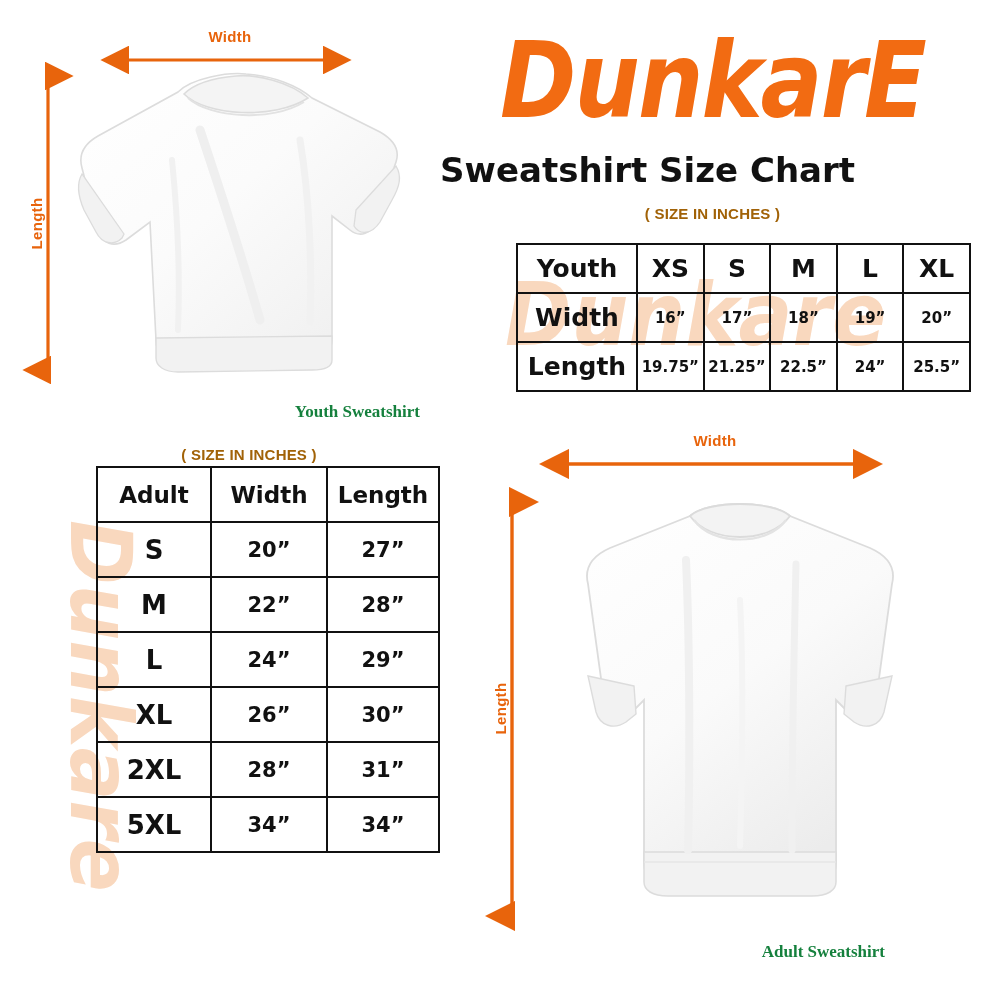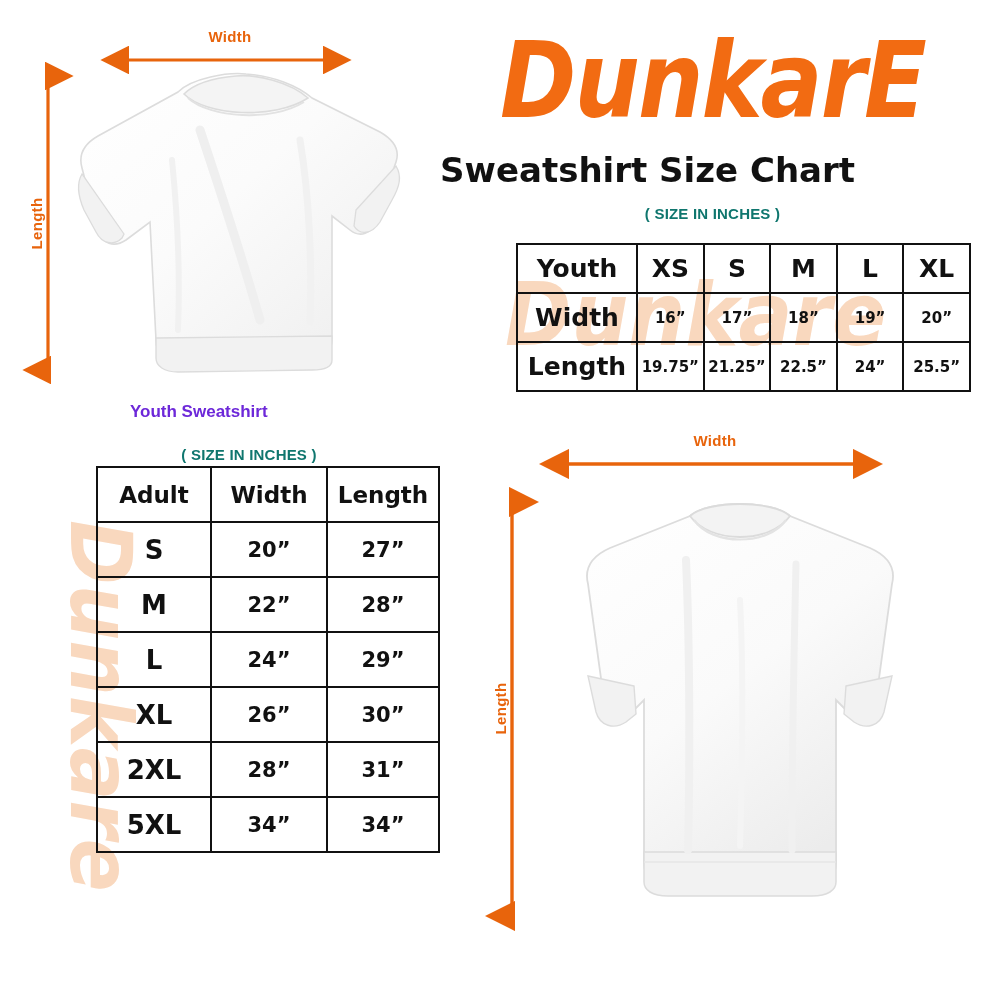--- a/index.html
+++ b/index.html
@@ -25,28 +25,28 @@
   .arrow-label {
     color: #E8640C;
     font-weight: bold;
     font-size: 15px;
     font-family: "Liberation Sans", sans-serif;
     letter-spacing: .3px;
   }
   .caption {
     font-size: 17px;
     font-weight: bold;
-    color: #6d28d9;
-    text-align: left;
-    font-family: Liberation Sans, sans-serif;
+    color: #15803d;
+    text-align: right;
+    font-family: Liberation Serif, serif;
   }
   .units {
     font-size: 15px;
     font-weight: bold;
-    color: #0f766e;
+    color: #a16207;
     text-align: center;
     font-family: "Liberation Sans", sans-serif;
     letter-spacing: .2px;
   }
 
   
   .brand {
     position: absolute;
     left: 440px;
     top: 28px;
@@ -364,14 +364,15 @@
   <svg class="arrow-svg" style="left:560px; top:452px;" width="310" height="24">
     <line x1="6" y1="12" x2="296" y2="12" stroke="#E8640C" stroke-width="3.4" marker-start="url(#ahL)" marker-end="url(#ahR)"></line>
   </svg>
   <div class="arrow-label abs" style="left:560px; top:432px; width:310px; text-align:center;">Width</div>
 
   <svg class="arrow-svg" style="left:500px; top:496px;" width="24" height="432">
     <line x1="12" y1="6" x2="12" y2="420" stroke="#E8640C" stroke-width="3.4" marker-start="url(#avU)" marker-end="url(#avD)"></line>
   </svg>
   <div class="arrow-label abs" style="left:450px; top:700px; width:100px; text-align:center; transform:rotate(-90deg);">Length</div>
 
+  <div class="caption abs" style="left:595px; top:942px; width:290px;">Adult Sweatshirt</div>
 
 </div>
 
 </body></html>

